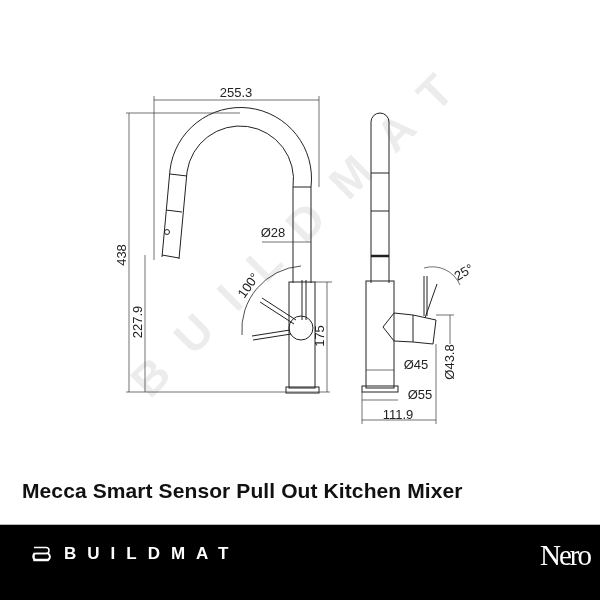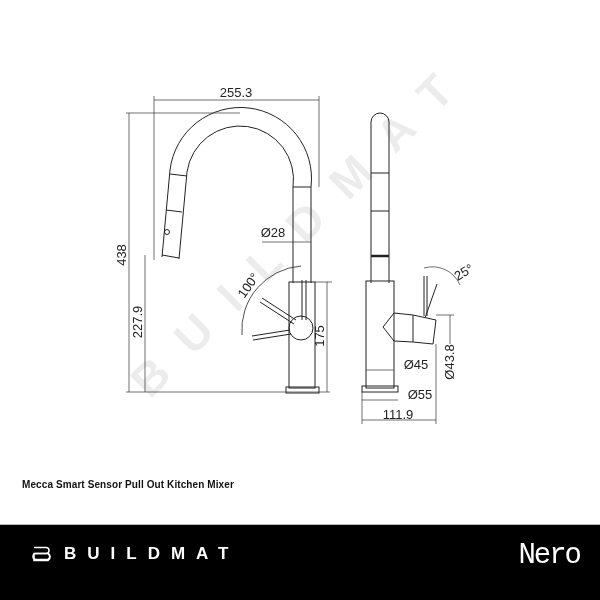--- a/index.html
+++ b/index.html
@@ -1,24 +1,24 @@
 <!DOCTYPE html>
 <html><head>
 <meta charset="utf-8">
 <style>
   html, body { margin:0; padding:0; }
   body { width:600px; height:600px; background:#fff; position:relative; overflow:hidden; font-family:"Liberation Sans", sans-serif; }
   .drawing { position:absolute; left:0; top:0; width:600px; height:470px; }
   .dim { font-family:"Liberation Sans", sans-serif; font-size:13px; fill:#222; }
-  .title { position:absolute; left:22px; top:479px; font-size:10px; font-weight:bold; color:#111; letter-spacing:0.1px; }
+  .title { position:absolute; left:22px; top:479px; font-size:21px; font-weight:bold; color:#111; letter-spacing:0.1px; }
   .divider { position:absolute; left:0; top:524px; width:600px; height:1px; background:#bbb; }
   .footer { position:absolute; left:0; top:525px; width:600px; height:75px; background:#000; }
   .brand { position:absolute; left:32px; top:19px; display:flex; align-items:center; }
   .brand-text { color:#fff; font-weight:bold; font-size:17px; letter-spacing:11px; margin-left:10px; }
-  .nero { position:absolute; right:20px; top:14px; color:#fff; font-size:29px; letter-spacing:-2px; font-family:Liberation Mono, monospace; }
+  .nero { position:absolute; right:10px; top:14px; color:#fff; font-size:29px; letter-spacing:-2px; font-family:Liberation Serif, serif; }
 </style>
 </head>
 <body>
 
 <svg class="drawing" viewBox="0 0 600 470" xmlns="http://www.w3.org/2000/svg">
 
   <g opacity="0.07" fill="#000" font-family="Liberation Sans, sans-serif" font-weight="bold" font-size="46">
     <text transform="translate(150,400) rotate(-45)" letter-spacing="28">BUILDMAT</text>
   </g>
 

